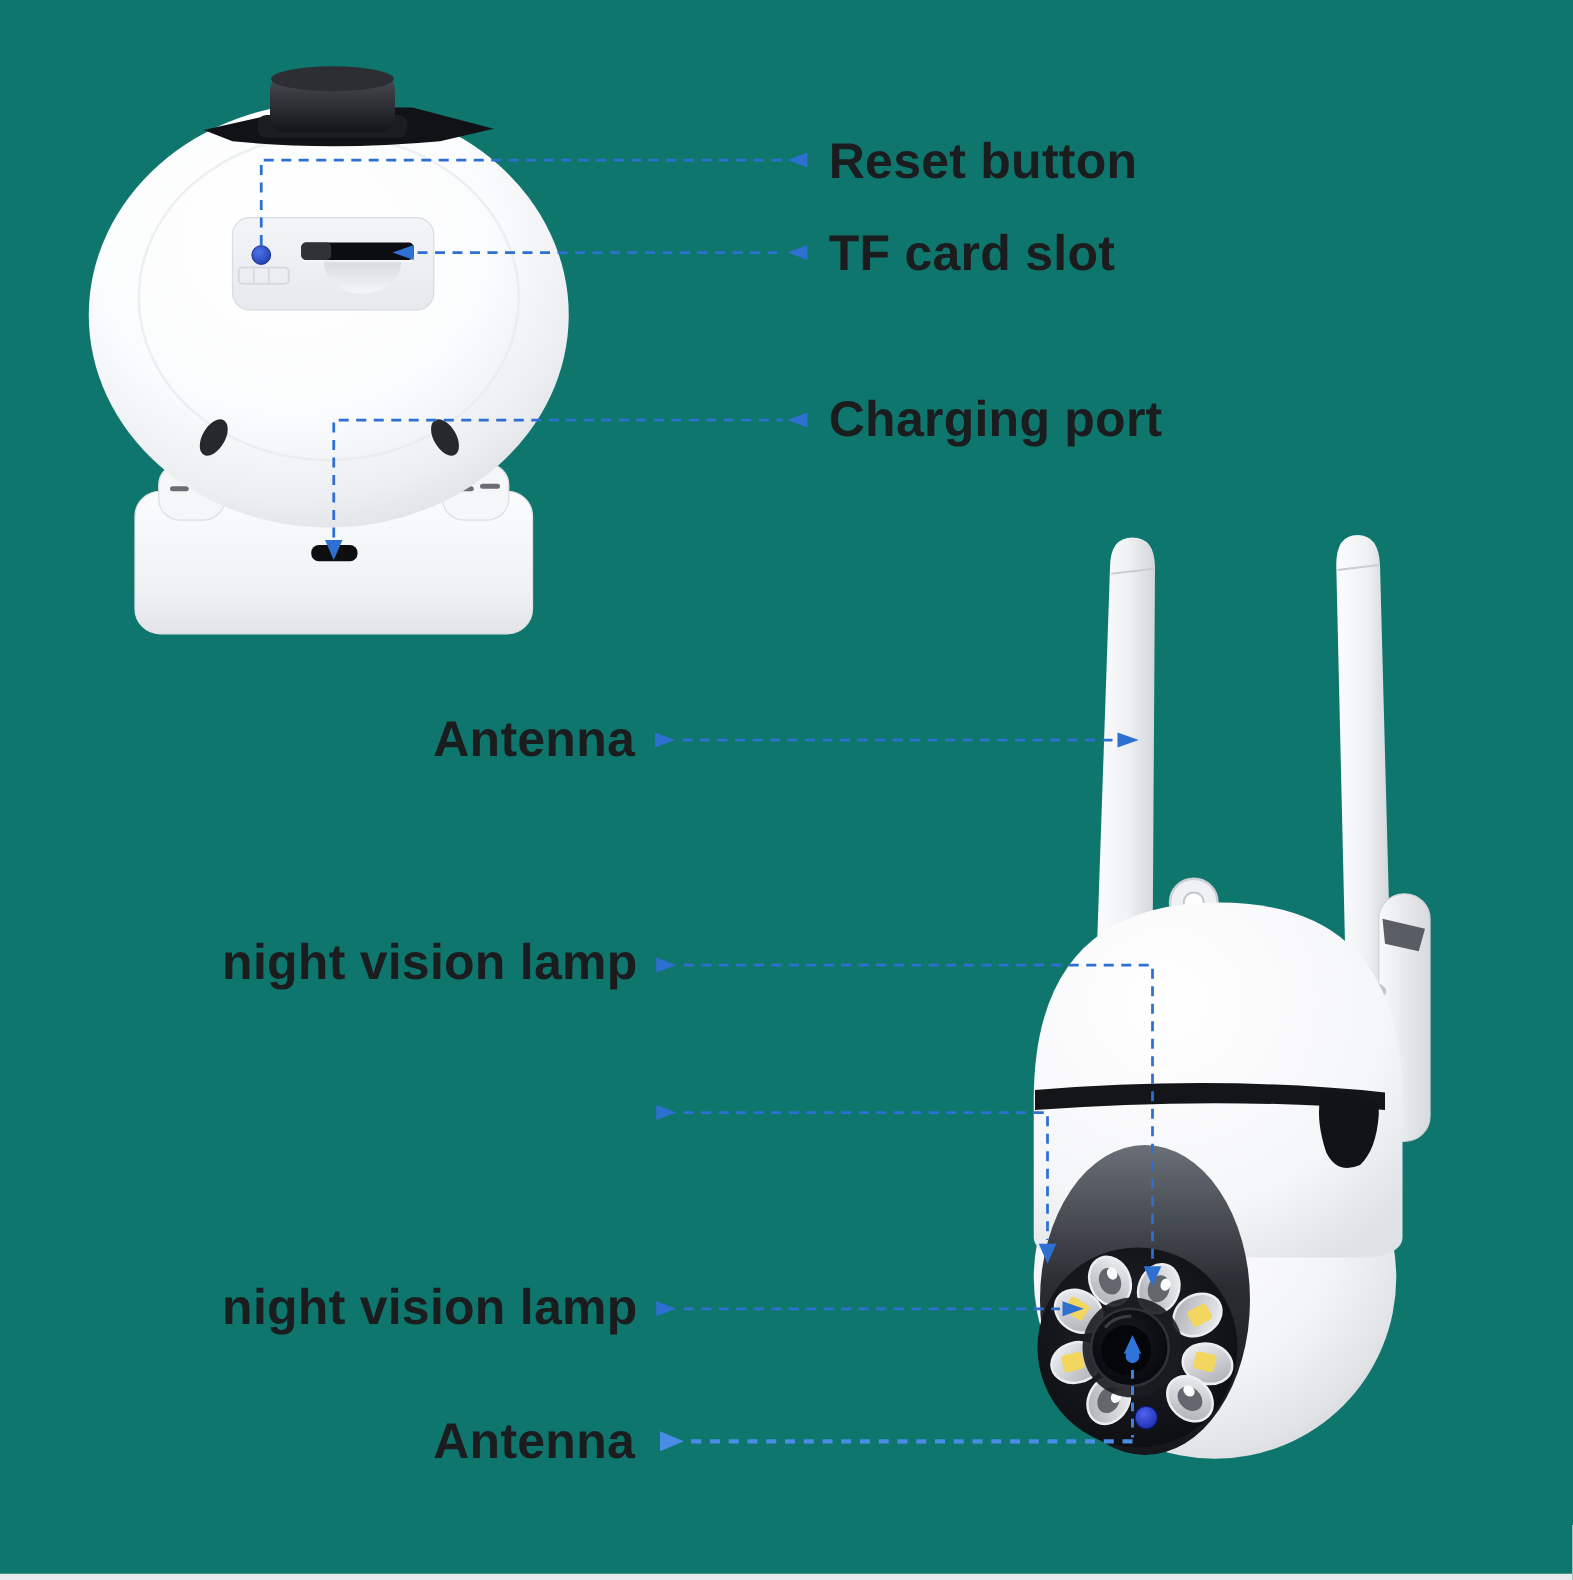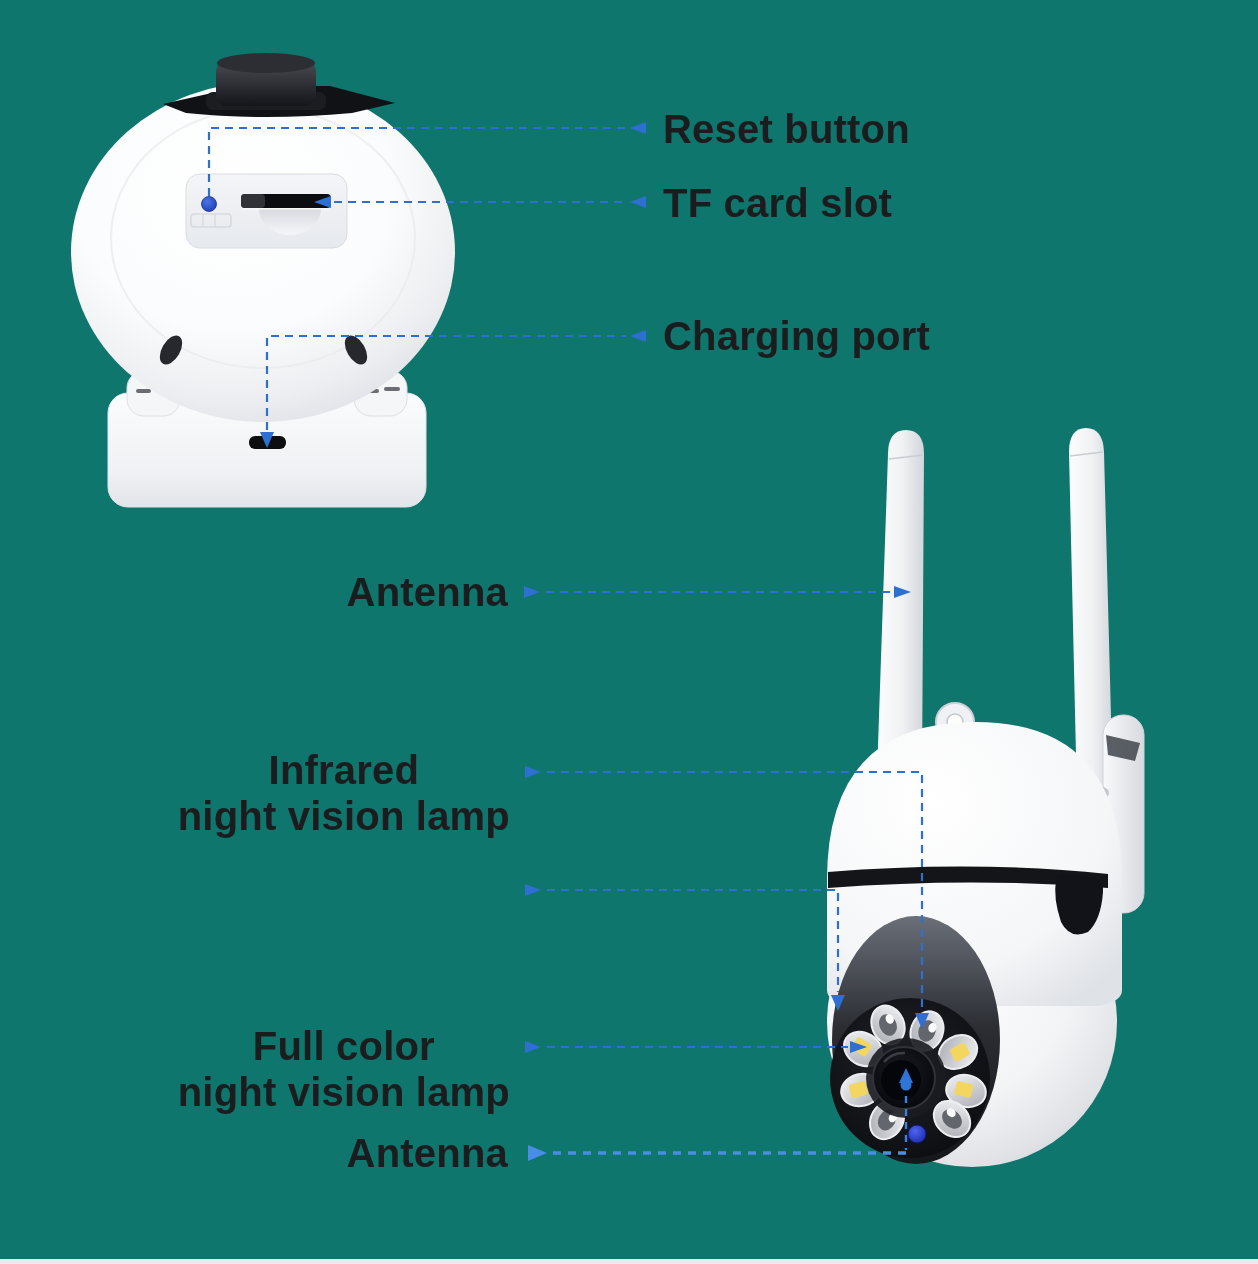--- a/index.html
+++ b/index.html
@@ -249,24 +249,22 @@
   <div class="lbl" style="left:663px;top:180px">
     <span>TF card slot</span>
   </div>
   <div class="lbl" style="left:663px;top:313px">
     <span>Charging port</span>
   </div>
   <div class="lbl" style="right:750px;top:569px">
     <span>Antenna</span>
   </div>
   <div class="lbl center" style="right:748px;top:747px">
-    <div>Infrared</div>
     <div>night vision lamp</div>
   </div>
   <div class="lbl center" style="right:748px;top:1023px">
-    <div>Full color</div>
     <div>night vision lamp</div>
   </div>
   <div class="lbl" style="right:750px;top:1130px">
     <span>Antenna</span>
   </div>
 
 </div>
 
 </body></html>

